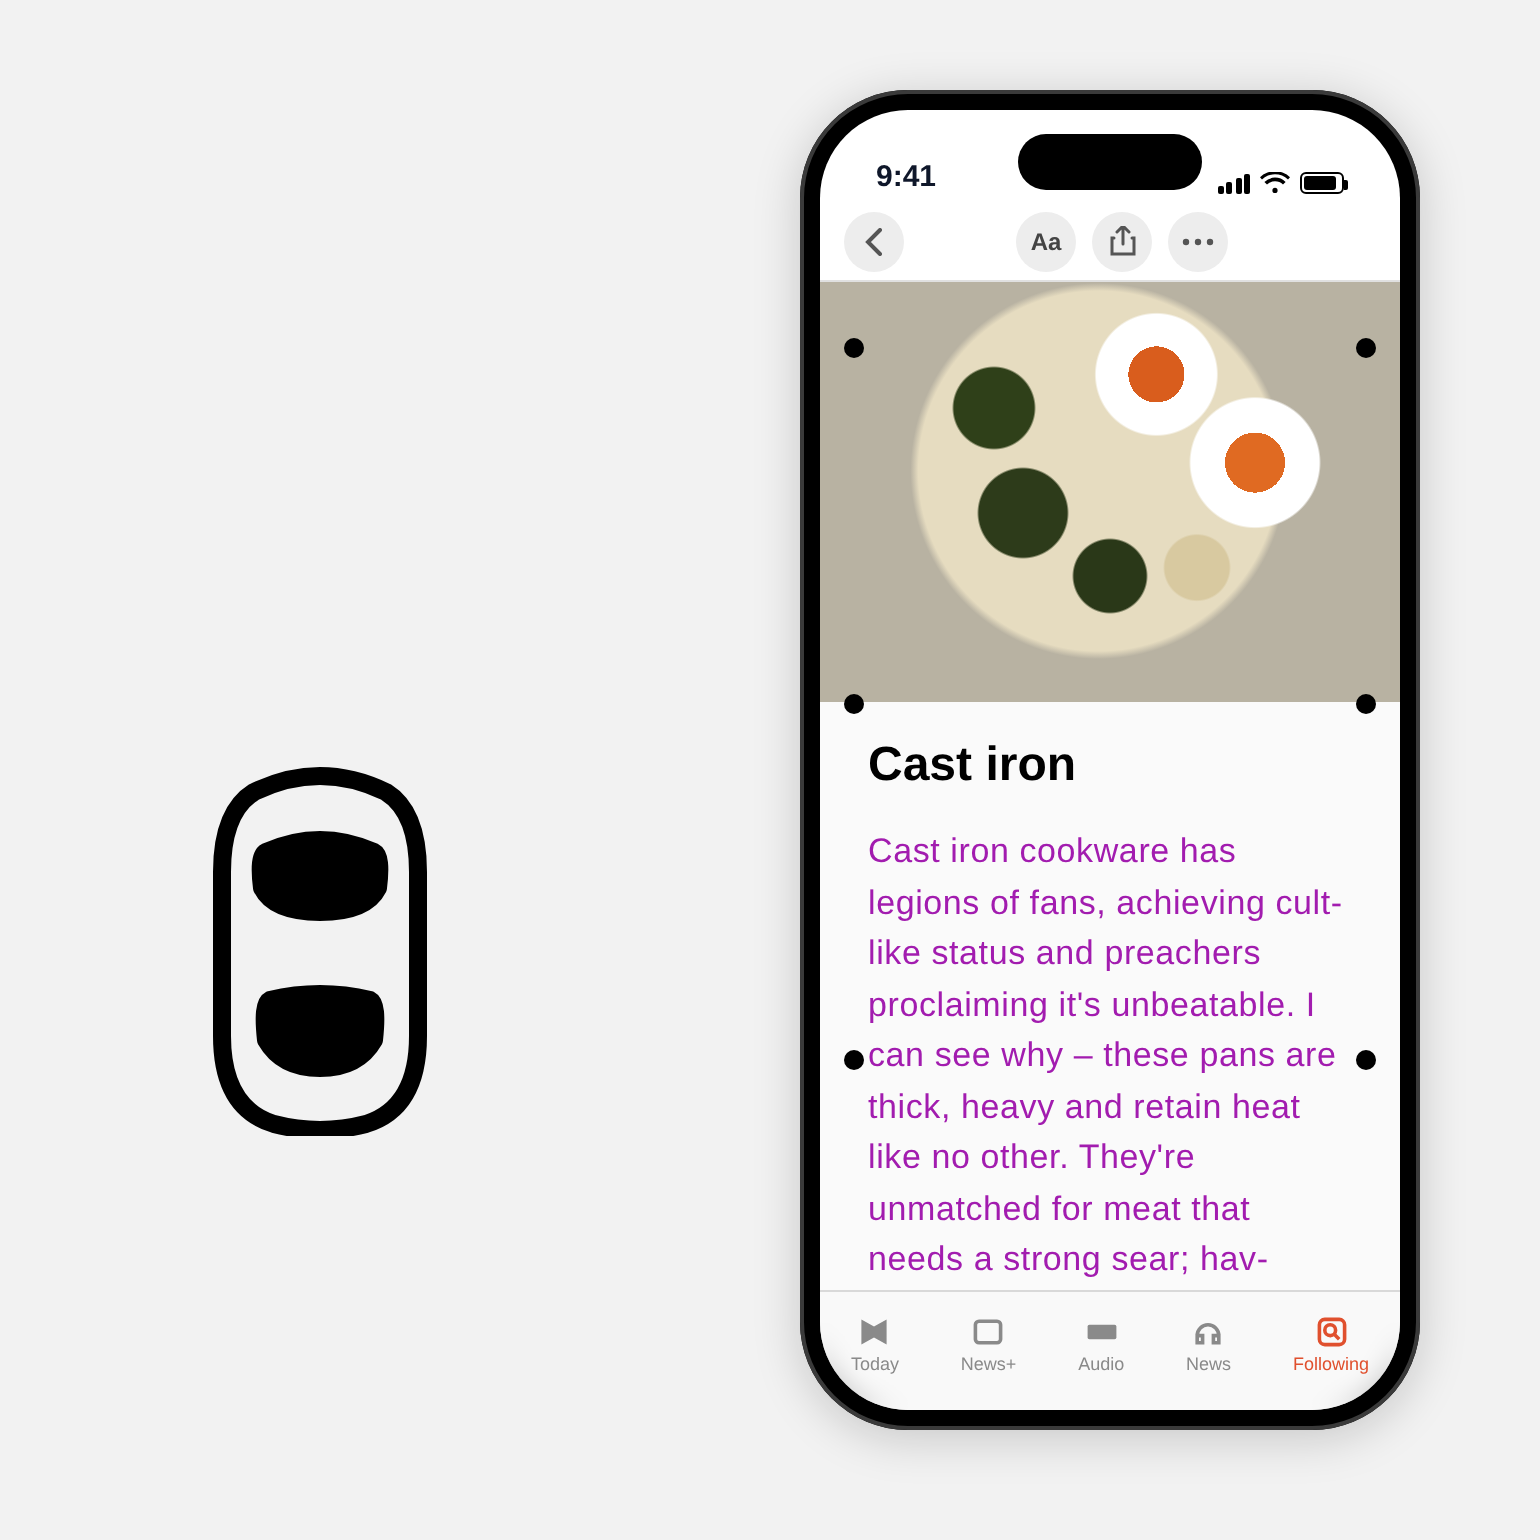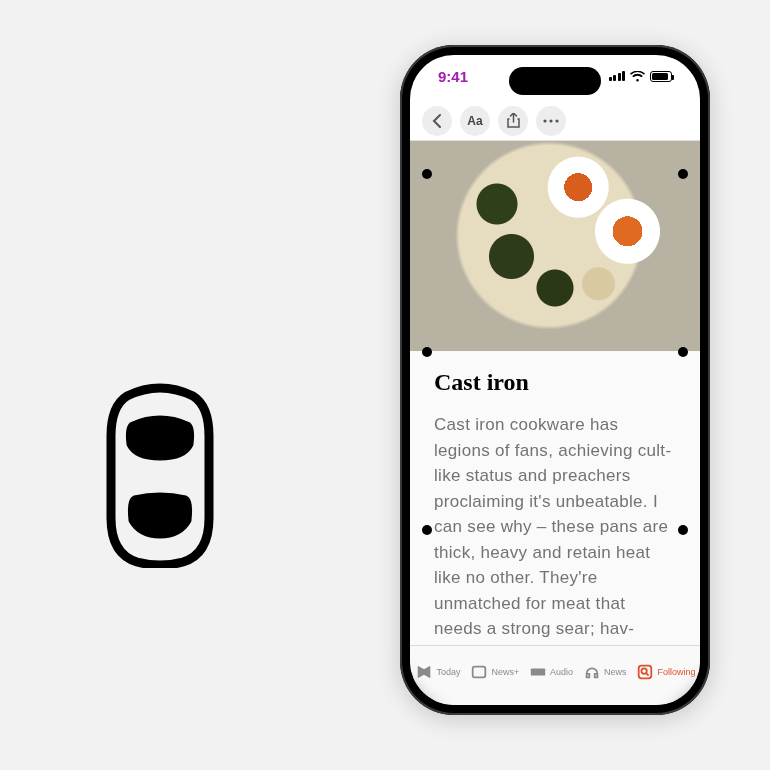--- a/index.html
+++ b/index.html
@@ -29,22 +29,22 @@
     border-radius: 44px;
     overflow: hidden;
     position: relative;
     display: flex; flex-direction: column;
   }
   .notch {
     position: absolute; top: 12px; left: 50%; transform: translateX(-50%);
     width: 92px; height: 28px; background: #000; border-radius: 18px; z-index: 50;
   }
   .status {
-    height: 46px; display: flex; justify-content: space-between; align-items: center;
-    padding: 0 28px 4px; font-size: 15px; font-weight: 600; color: #a21caf;
+    height: 46px; display: flex; justify-content: space-between; align-items: flex-end;
+    padding: 0 28px 4px; font-size: 15px; font-weight: 600; color: #0f172a;
   }
   .status-right { display: flex; gap: 5px; align-items: center; }
   .bars { display: flex; gap: 1.5px; align-items: flex-end; }
   .bars span { width: 3px; background:#000; display:block; border-radius:1px;}
   .bars span:nth-child(1){height:4px}.bars span:nth-child(2){height:6px}
   .bars span:nth-child(3){height:8px}.bars span:nth-child(4){height:10px}
   .battery { width:22px; height:11px; border:1px solid #000; border-radius:3px; position:relative;}
   .battery::after{content:"";position:absolute;right:-3px;top:3px;width:2px;height:5px;background:#000;border-radius:0 1px 1px 0;}
   .battery::before{content:"";position:absolute;left:1px;top:1px;bottom:1px;width:16px;background:#000;border-radius:1.5px;}
   
@@ -69,28 +69,28 @@
       radial-gradient(circle at 50% 70%, #2a3818 0 18px, transparent 19px),
       radial-gradient(circle at 30% 30%, #2f4019 0 20px, transparent 21px),
       radial-gradient(circle at 65% 68%, #d8c9a0 0 16px, transparent 17px),
       radial-gradient(circle at 48% 45%, #e6dcc0 0 90px, #b8b2a2 94px),
       linear-gradient(#cfc9bb,#b9b1a0);
     position:relative;
   }
   
   .dot { width:10px; height:10px; background:#000; border-radius:50%; position:absolute; z-index:40;}
   .content { flex:1; padding: 18px 24px 0; overflow:hidden; background:#fafafa;}
-  .atitle { font-family: Liberation Serif, serif; font-size:24px; margin-bottom:16px;}
-  .atext { font-size:17px; line-height:1.5; letter-spacing:.3px; color:#737373; font-weight: 400; font-family: "Helvetica Neue", Arial, sans-serif;}
+  .atitle { font-family: Liberation Sans, sans-serif; font-size:24px; margin-bottom:16px;}
+  .atext { font-size:17px; line-height:1.5; letter-spacing:.3px; color:#a21caf; font-weight: 400; font-family: "Helvetica Neue", Arial, sans-serif;}
   
   .tabbar {
     height: 60px; border-top:.5px solid #d9d9d9; background:#f7f7f7cc; backdrop-filter: blur(6px);
     display:flex; justify-content:space-around; align-items: center; padding-bottom: 8px;
   }
-  .tab { display:flex; flex-direction:row; align-items:center; gap:2px; color:#8a8a8a; font-size:9px; }
+  .tab { display:flex; flex-direction:column; align-items:center; gap:2px; color:#8a8a8a; font-size:9px; }
   .tab.active { color:#e0502e; }
   .tab svg { width:20px; height:18px;}
 </style>
 </head>
 <body>
 
 <div class="car">
   <svg viewBox="0 0 110 190" stroke="#000" stroke-width="9" fill="none" stroke-linejoin="round" stroke-linecap="round">
     <path d="M22 18 Q55 2 88 18 Q104 28 104 58 L104 140 Q104 176 78 184 Q55 190 32 184 Q6 176 6 140 L6 58 Q6 28 22 18 Z"></path>
     <path d="M28 48 Q55 36 82 48 Q86 50 84 66 Q78 78 55 78 Q32 78 26 66 Q24 50 28 48 Z" fill="#000"></path>
@@ -117,21 +117,21 @@
         <div class="battery"></div>
       </div>
     </div>
 
     <div class="navhead">
       <div class="icobtn">
         <svg width="10" height="14" viewBox="0 0 10 14">
             <path d="M8 1 L2 7 L8 13" stroke="#555" stroke-width="2" fill="none" stroke-linecap="round"></path>
           </svg>
       </div>
-      <div class="icobtn" style="font-size:12px;font-weight:600;">Aa</div>
+      <div class="icobtn" style="font-size:12px;font-weight:600;margin-left:48px;">Aa</div>
       <div class="icobtn">
         <svg width="13" height="15" viewBox="0 0 13 15">
             <path d="M6.5 0 L3.5 3 M6.5 0 L9.5 3 M6.5 0 V9 M2 6 H1 V14 H12 V6 H11" stroke="#555" stroke-width="1.5" fill="none" stroke-linecap="round"></path>
           </svg>
       </div>
       <div class="icobtn">
         <svg width="16" height="4" viewBox="0 0 16 4">
             <circle cx="2" cy="2" r="1.6" fill="#555"></circle>
             <circle cx="8" cy="2" r="1.6" fill="#555"></circle>
             <circle cx="14" cy="2" r="1.6" fill="#555"></circle>

